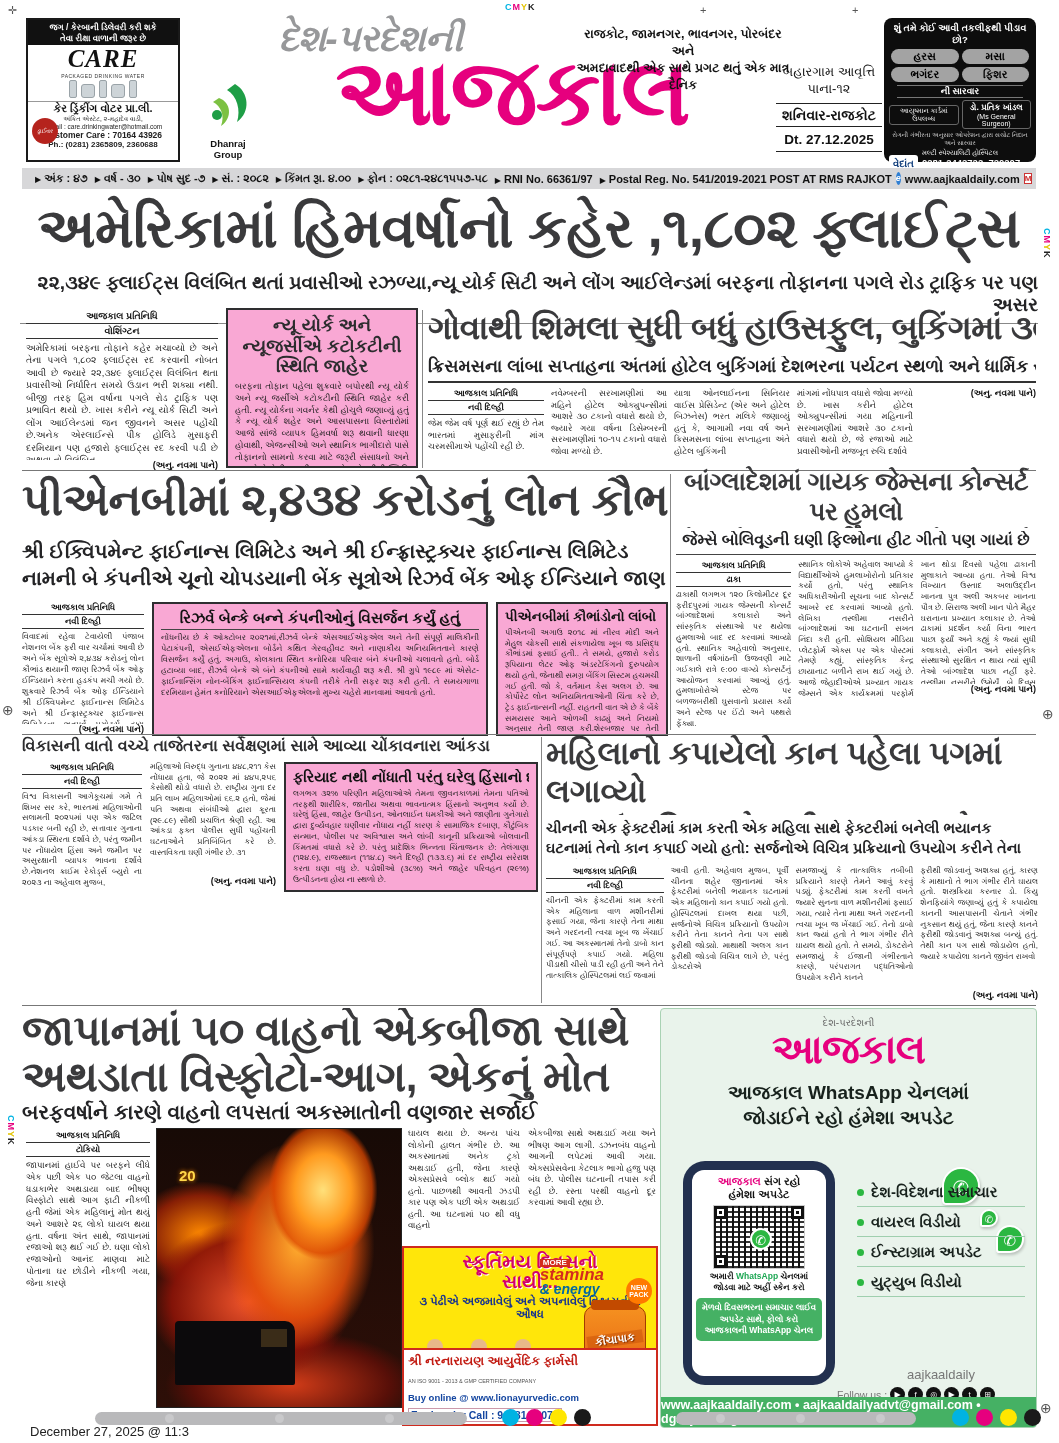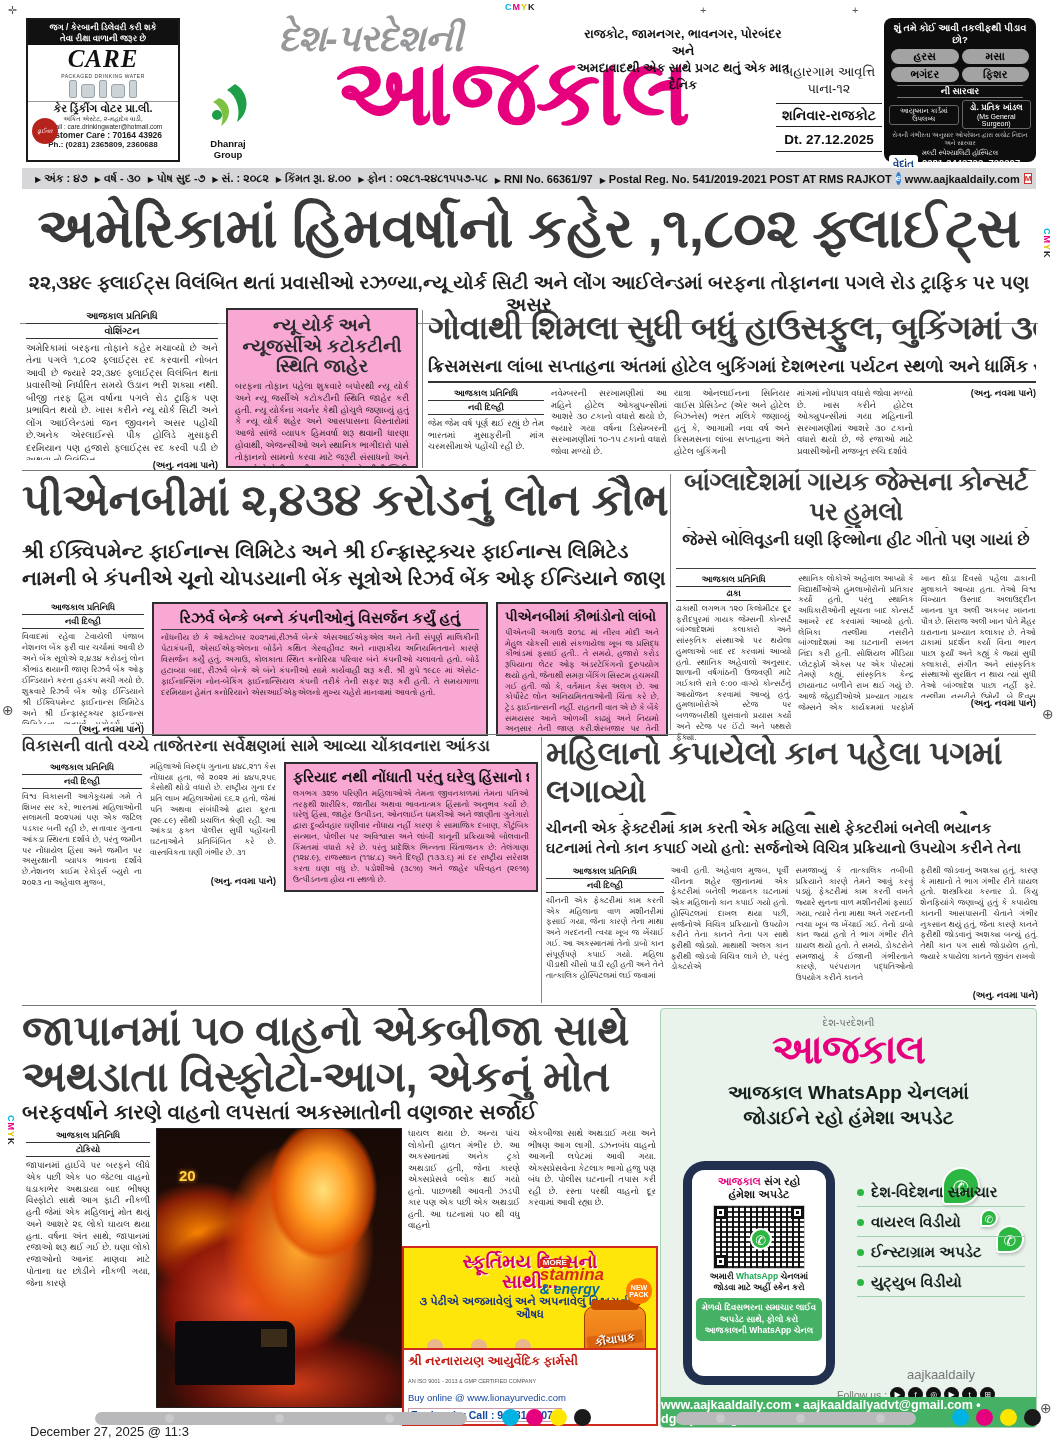--- a/index.html
+++ b/index.html
@@ -53,21 +53,21 @@
   #vedant-bottom { display:flex; align-items:center; gap:4px; margin-top:2px; }
   #vedant-logo { background:#fff; color:#0d3b7a; font-weight:bold; font-size:10px; border-radius:3px; padding:3px 4px; }
   #vedant-phone { font-weight:bold; font-size:9.5px; }
   
   #infobar { left:22px; top:168px; width:1014px; height:21px; background:#d7d7d9; display:flex; align-items:center; padding:0 10px; gap:4px; font-size:11px; font-weight:bold; white-space:nowrap; overflow:hidden; color:#111; }
   #infobar .sep::before { content:"▶"; font-size:8px; margin:0 3px; }
   .globe { display:inline-block; width:13px; height:13px; border-radius:50%; background:#2f7fd4; color:#fff; font-size:9px; text-align:center; line-height:13px; font-style:italic; }
   .mailic { display:inline-block; width:14px; height:11px; background:#fff; border:1px solid #c33; color:#c33; font-size:8px; line-height:9px; text-align:center; font-weight:bold; }
   
   #lead-h { left:20px; top:194px; width:1018px; font-size:55px; text-align:center; line-height:1.25; height:76px; }
-  #lead-sub { left:20px; top:272px; width:1018px; font-size:19px; text-align:center; padding-bottom:7px; border-bottom:1.5px solid #888; }
+  #lead-sub { left:20px; top:272px; width:1018px; font-size:19px; text-align:right; padding-bottom:7px; border-bottom:1.5px solid #888; }
   #lead-col { left:26px; top:310px; width:192px; height:158px; }
   #lead-col .bt { font-size:9.3px; }
   #ny-box { left:226px; top:308px; width:192px; height:160px; }
   #ny-box .t { font-size:18px; line-height:1.15; color:#2c2c2e; margin-bottom:4px; }
   #hotel { left:428px; top:306px; width:608px; }
   #hotel .h { font-size:33px; line-height:1.35; height:46px; white-space:nowrap; }
   #hotel .s { font-size:17.5px; border-bottom:2px solid #333; padding-bottom:4px; margin-top:4px; white-space:nowrap; overflow:hidden; }
   #hotel .cols { display:flex; gap:7px; margin-top:5px; height:78px; }
   #hotel .cols > div { flex:1; }
   
@@ -76,21 +76,21 @@
   #pnb .s { font-size:20px; line-height:1.35; margin-top:6px; height:56px; }
   #pnb .row { display:flex; gap:8px; margin-top:8px; height:134px; }
   #pnb-col { width:122px; flex:none; }
   #pnb-box1 { width:336px; flex:none; }
   #pnb-box1 .t { font-size:15px; border-bottom:1px solid #444; padding-bottom:2px; margin-bottom:3px; }
   #pnb-box2 { flex:1; }
   #pnb-box2 .t { font-size:13.5px; margin-bottom:3px; white-space:nowrap; overflow:hidden; }
   
   #bg { left:676px; top:466px; width:360px; }
   #bg .h { font-size:25px; line-height:1.2; text-align:center; height:62px; }
-  #bg .s { font-size:16px; text-align:center; margin-top:3px; border-bottom:1.5px solid #444; padding-bottom:19px; }
+  #bg .s { font-size:16px; text-align:center; margin-top:3px; border-bottom:1.5px solid #444; padding-bottom:5px; }
   #bg .cols { display:flex; gap:7px; margin-top:5px; height:138px; }
   #bg .cols > div { flex:1; }
   
   #women { left:22px; top:737px; width:516px; }
   #women .k { font-size:16px; font-weight:bold; color:#2c2c2e; }
   #women .h { font-size:38px; line-height:1.12; margin-top:2px; height:88px; }
   #women .s { font-size:16.5px; margin-top:2px; }
   #women .row { display:flex; gap:8px; margin-top:7px; height:130px; }
   #women-col1 { width:120px; flex:none; }
   #women-col2 { width:126px; flex:none; }
@@ -131,21 +131,21 @@
   .kp-person { position:absolute; bottom:38px; border-radius:6px 6px 0 0; }
   .kp-head { width:16px; height:16px; border-radius:50%; background:#e8b88a; margin:0 auto; }
   .kp-body { width:34px; height:30px; border-radius:8px 8px 0 0; margin-top:1px; }
   #kp-jar { position:absolute; right:10px; bottom:40px; width:62px; height:78px; background:linear-gradient(#f59120,#e45f10); border-radius:10px 10px 8px 8px; border:1px solid #a33c00; }
   #kp-jar::before { content:""; position:absolute; left:6px; top:-7px; right:6px; height:10px; background:#c24a00; border-radius:4px; }
   #kp-jar-label { position:absolute; left:2px; right:2px; top:26px; background:rgba(180,60,0,.35); color:#fff; font-weight:bold; font-size:11px; text-align:center; transform:rotate(-8deg); text-shadow:1px 1px 1px #7a2d00; }
   #kp-new { position:absolute; right:4px; top:30px; background:#ff7a00; color:#fff; font-size:7px; font-weight:bold; border-radius:50%; width:26px; height:26px; display:flex; align-items:center; justify-content:center; text-align:center; line-height:1.05; }
   #kp-strip { position:absolute; left:0; right:0; bottom:0; background:#fff; border-top:2px solid #cf2a1e; padding:1px 4px; }
   #kp-pharm { color:#c21b12; font-weight:bold; font-size:12.5px; display:inline-block; }
   #kp-iso { color:#555; font-size:5.5px; display:inline-block; }
-  #kp-buy { color:#1446a0; font-weight:normal; font-size:9.5px; display:inline-block; }
+  #kp-buy { color:#1446a0; font-weight:bold; font-size:9.5px; display:inline-block; }
   #kp-call { color:#1446a0; font-weight:bold; font-size:10.5px; border:1px solid #c9a; padding:0 2px; display:inline-block; }
   
   #wa { left:660px; top:1008px; width:377px; height:420px; background:#e9f3eb; border:1px solid #a9d2b4; border-radius:4px; overflow:hidden; }
   #wa-brandtop { text-align:center; font-size:10px; color:#666; margin-top:8px; }
   #wa-brand { text-align:center; font-size:40px; font-weight:bold; color:#e6007e; line-height:1; letter-spacing:-1px; }
   #wa-head { text-align:center; font-size:19px; font-weight:bold; color:#17211c; margin-top:12px; line-height:1.3; }
   #wa-phone { position:absolute; left:22px; top:152px; width:152px; height:224px; background:#22304f; border-radius:22px; padding:9px; }
   #wa-screen { background:#fff; border-radius:12px; height:100%; padding:5px 4px; text-align:center; position:relative; }
   #wa-ph-t { font-size:11px; font-weight:bold; line-height:1.2; }
   #wa-ph-t .pink { color:#e6007e; }

